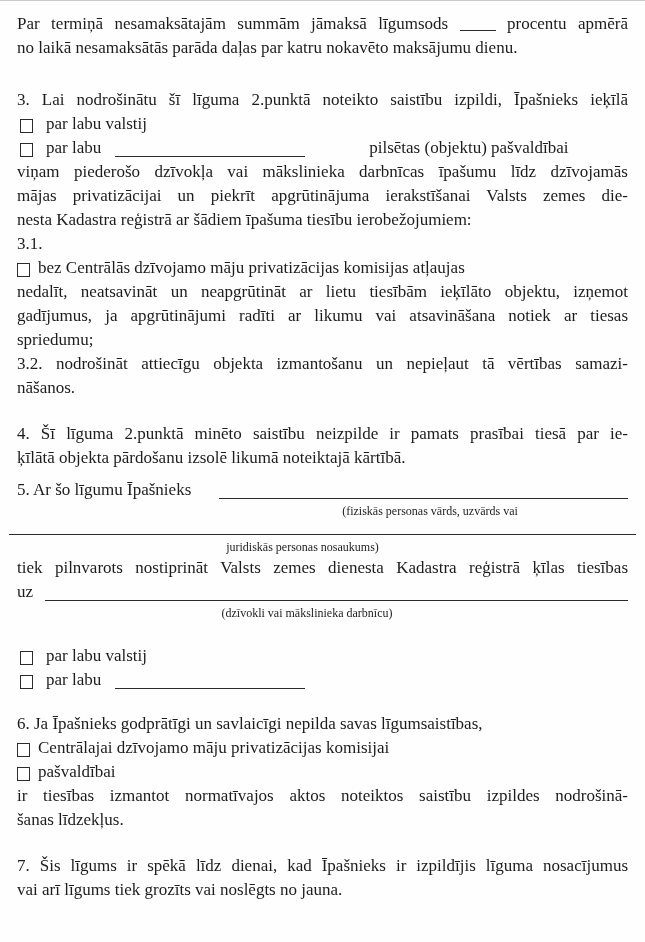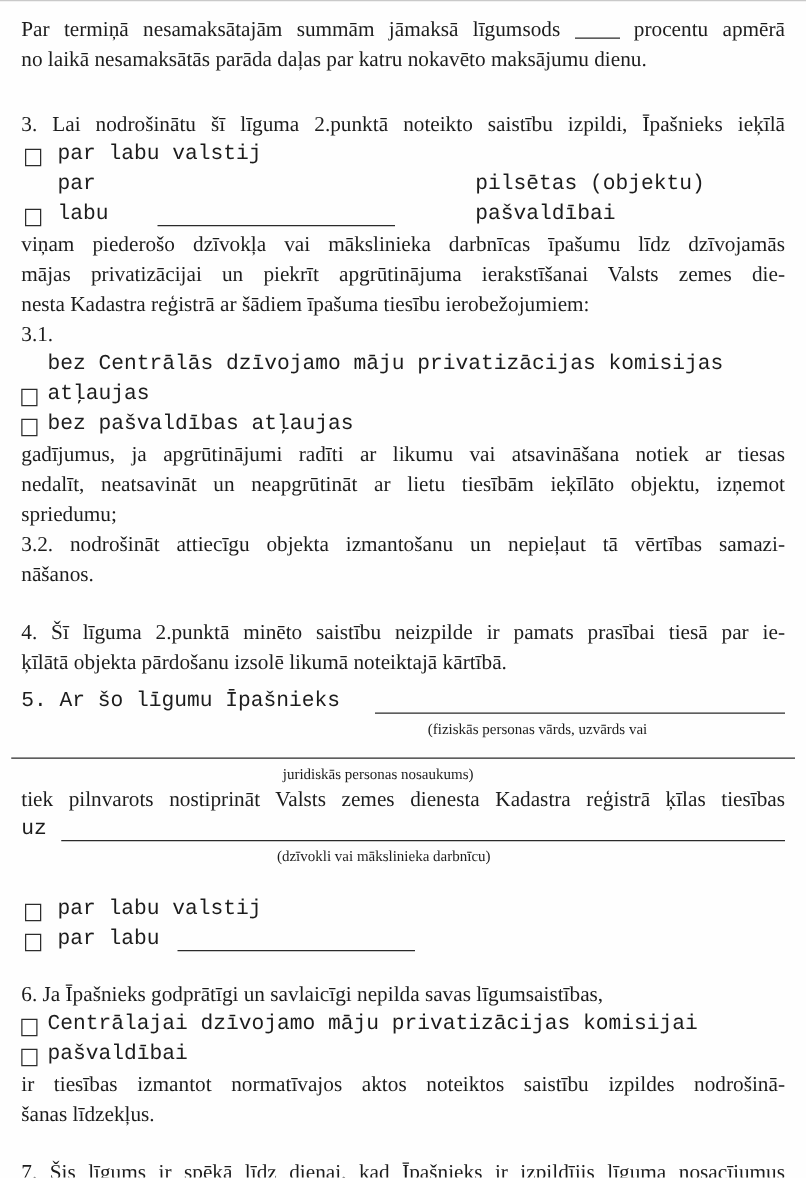--- a/index.html
+++ b/index.html
@@ -12,21 +12,21 @@
     font-family:"Liberation Serif", serif;
     font-size:17px;
     line-height:24px;
     color:#1c1c1c;
     overflow:hidden;
   }
   
   .jl { text-align:justify; text-align-last:justify; }
   .ll { text-align:left; }
   
-  .row { display:flex; align-items:flex-end;font-family:Liberation Mono, monospace; }
+  .row { display:flex; align-items:flex-end; }
   .cb {
     width:13px; height:14px;
     border:1.6px solid #2c2c2c;
     background:#fff;
     flex:0 0 auto;
     margin-bottom:3px;
     box-sizing:border-box;
   }
   .g1 { margin-left:3px; margin-right:13px; }   
   .g2 { margin-left:0;  margin-right:8px;  }   
@@ -82,26 +82,22 @@
   <div class="jl">mājas privatizācijai un piekrīt apgrūtinājuma ierakstīšanai Valsts zemes die-</div>
   <div class="ll">nesta Kadastra reģistrā ar šādiem īpašuma tiesību ierobežojumiem:</div>
 </section>
 
 <section>
   <div class="ll">3.1.</div>
   <div class="row">
     <span class="cb g2"></span>
     <span>bez Centrālās dzīvojamo māju privatizācijas komisijas atļaujas</span>
   </div>
-  <div class="row">
-    <span class="cb g2"></span>
-    <span>bez pašvaldības atļaujas</span>
-  </div>
+  <div class="jl">nedalīt, neatsavināt un neapgrūtināt ar lietu tiesībām ieķīlāto objektu, izņemot</div>
   <div class="jl">gadījumus, ja apgrūtinājumi radīti ar likumu vai atsavināšana notiek ar tiesas</div>
-  <div class="jl">nedalīt, neatsavināt un neapgrūtināt ar lietu tiesībām ieķīlāto objektu, izņemot</div>
   <div class="ll">spriedumu;</div>
 </section>
 
 <section>
   <div class="jl">3.2. nodrošināt attiecīgu objekta izmantošanu un nepieļaut tā vērtības samazi-</div>
   <div class="ll">nāšanos.</div>
 </section>
 
 <section class="mt22">
   <div class="jl">4. Šī līguma 2.punktā minēto saistību neizpilde ir pamats prasībai tiesā par ie-</div>

